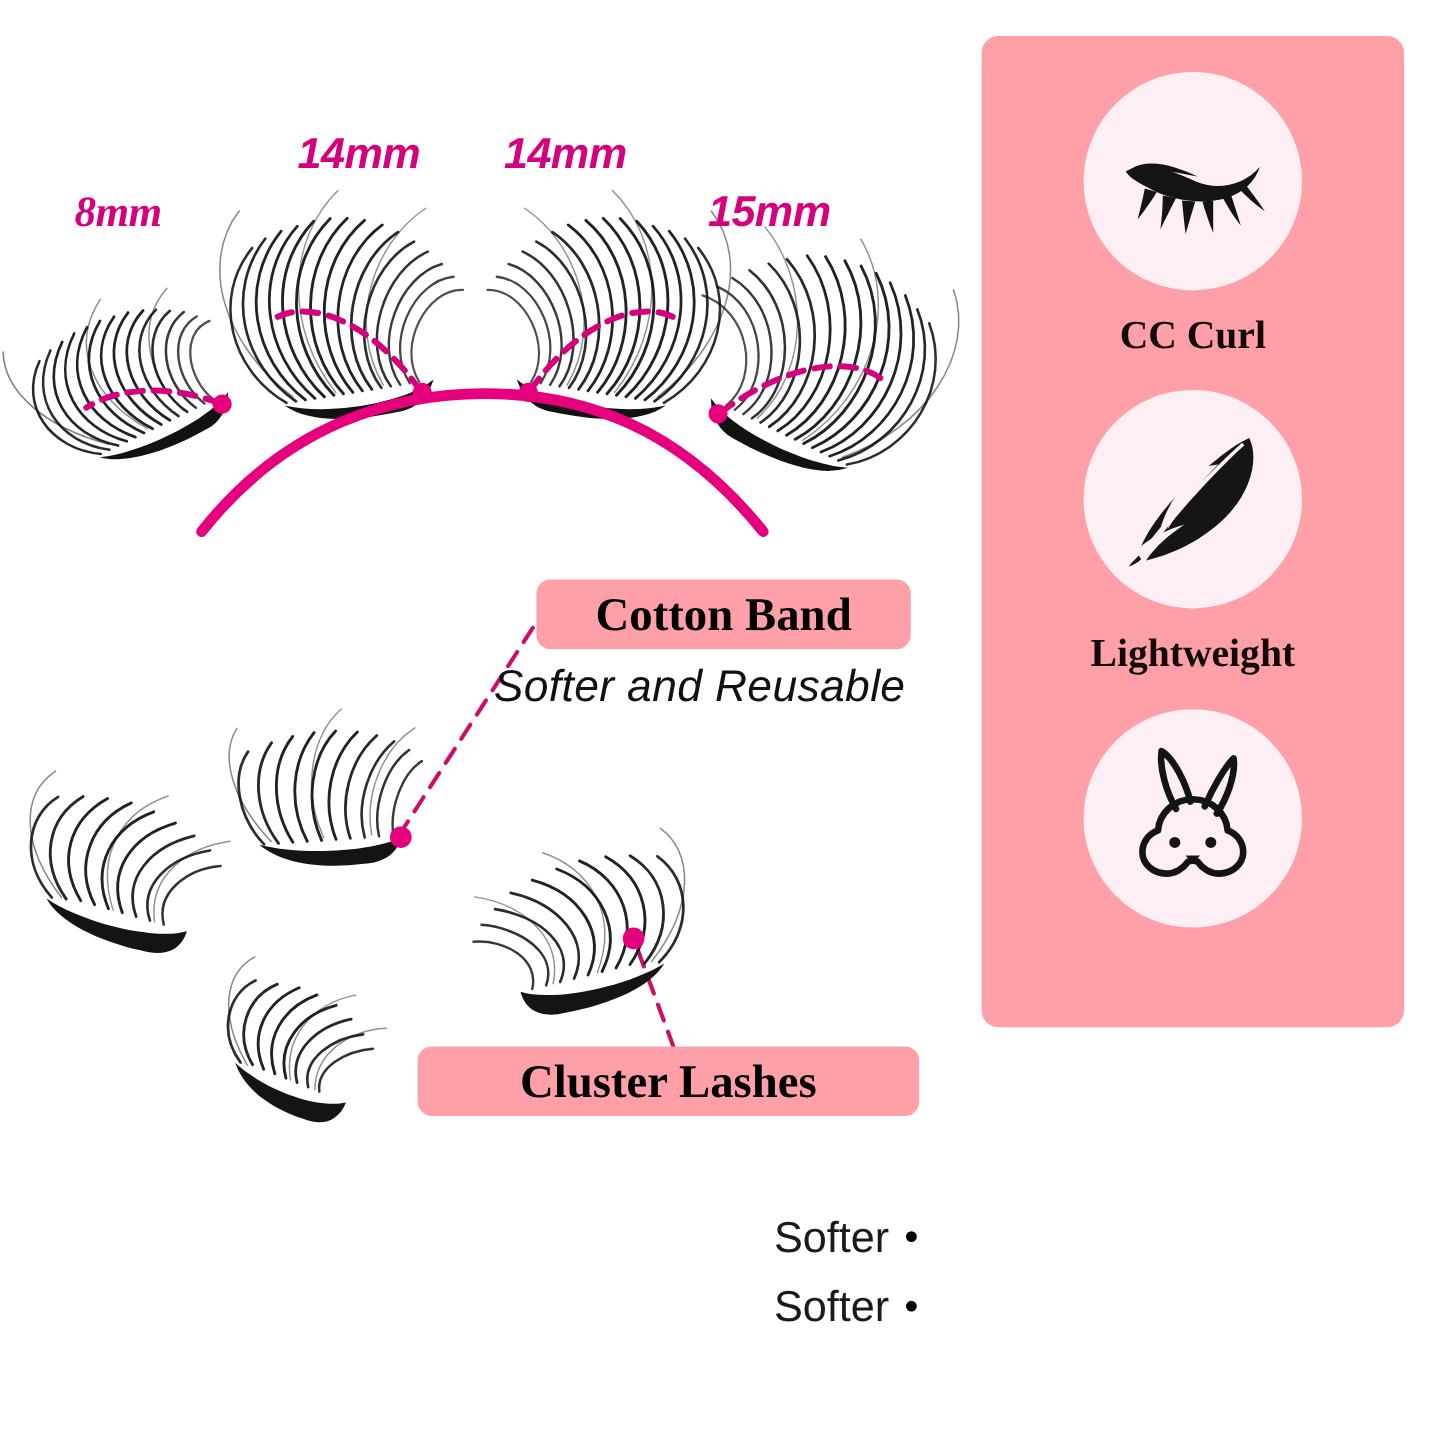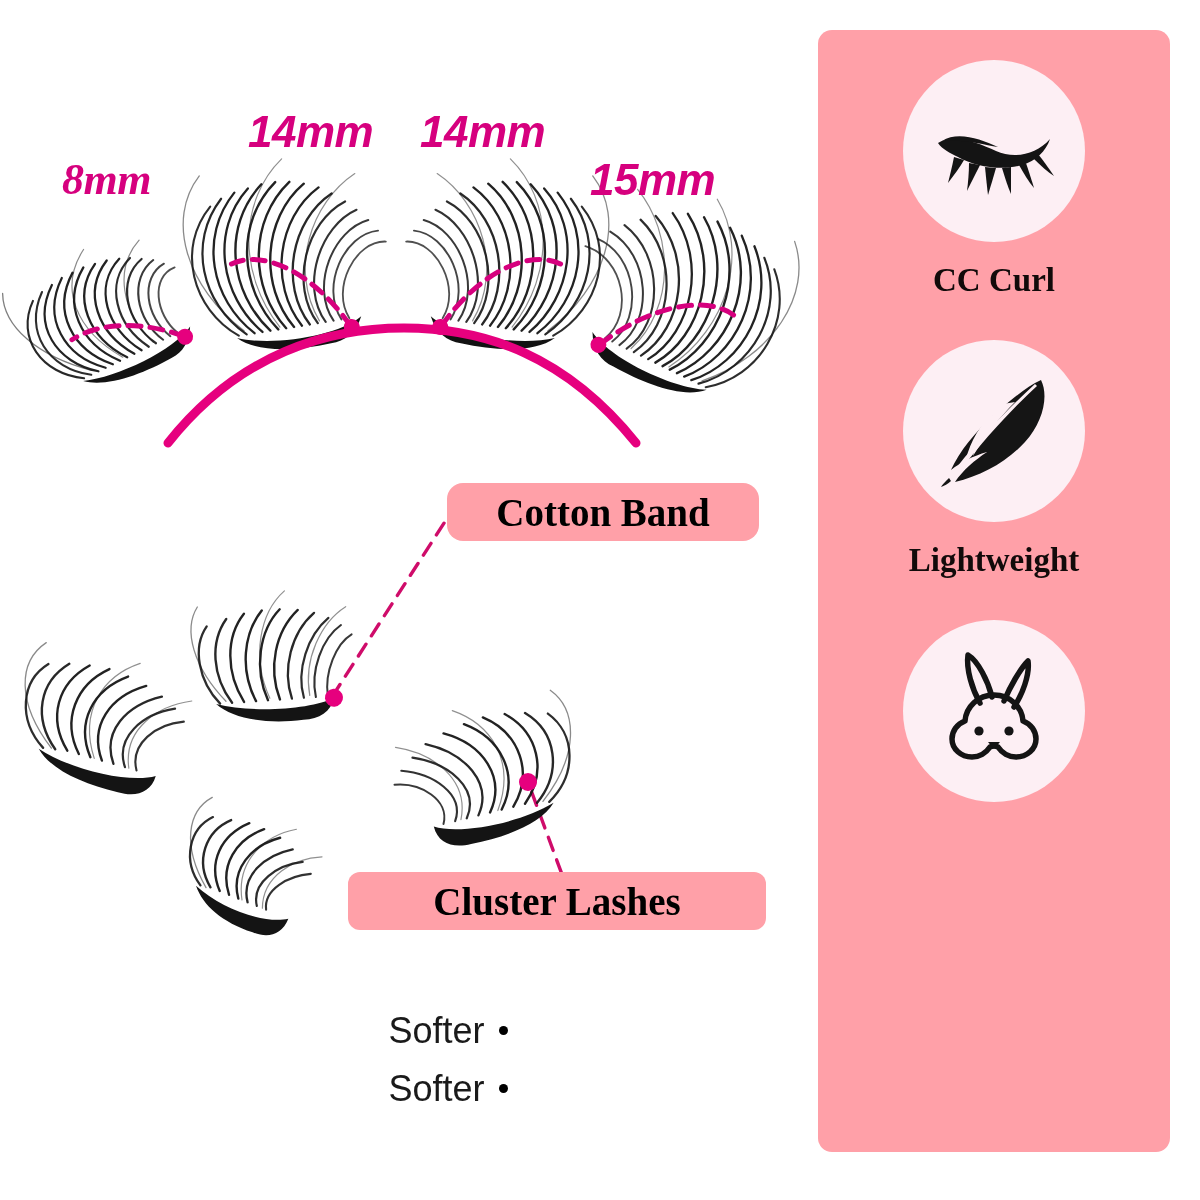--- a/index.html
+++ b/index.html
@@ -26,21 +26,21 @@
     background: #ffffff;
   }
 
   
   .mm-label {
     position: absolute;
     font-family: "Liberation Sans", sans-serif;
     font-weight: bold;
     font-style: italic;
     color: #d6007e;
-    font-size: 44px;
+    font-size: 36px;
     letter-spacing: -0.5px;
     white-space: nowrap;
     line-height: 1;
   }
   #mm-8  { left: 62px;  top: 158px; font-family: Liberation Serif, serif; }
   #mm-14a{ left: 248px; top: 110px; }
   #mm-14b{ left: 420px; top: 110px; }
   #mm-15c{ left: 590px; top: 158px; text-align: right; }
 
   
@@ -65,21 +65,20 @@
     align-items: center;
     justify-content: center;
     box-sizing: border-box;
   }
   #badge-cotton {
     left: 447px;
     top: 483px;
     width: 312px;
     height: 58px;
     font-size: 39px;
-    border-radius: 16px;
   }
   #badge-cluster {
     left: 348px;
     top: 872px;
     width: 418px;
     height: 58px;
     font-size: 39px;
   }
 
   #cotton-sub {
@@ -92,24 +91,24 @@
     font-style: italic;
     font-size: 37px;
     color: #111111;
     white-space: nowrap;
     letter-spacing: 0.3px;
   }
 
   
   #bullets {
     position: absolute;
-    left: 144px;
+    left: 156px;
     top: 1002px;
     width: 608px;
-    text-align: center;
+    text-align: right;
   }
   .bullet-row {
     font-family: "Liberation Sans", sans-serif;
     font-size: 36px;
     color: #1a1a1a;
     line-height: 1.62;
     white-space: nowrap;
   }
   .bullet-dot {
     display: inline-block;
@@ -122,21 +121,21 @@
     position: relative;
     top: -3px;
   }
 
   
   #sidebar {
     position: absolute;
     left: 818px;
     top: 30px;
     width: 352px;
-    height: 1122px;
+    height: 826px;
     background: #ffa0a8;
     border-radius: 14px;
     box-sizing: border-box;
     display: flex;
     flex-direction: column;
     justify-content: flex-start;
     align-items: center;
     padding-top: 30px;
   }
   .feature {
@@ -370,20 +369,21 @@
       <path d="M-48 4 C -16 16, 30 14, 50 0 C 50 18, 38 26, 22 26 C -10 28, -34 20, -48 4 Z" fill="#141414"></path>
     </g>
   </svg>
 
   <div class="mm-label" id="mm-8">8mm</div>
   <div class="mm-label" id="mm-14a">14mm</div>
   <div class="mm-label" id="mm-14b">14mm</div>
   <div class="mm-label" id="mm-15c">15mm</div>
 
   <div class="badge" id="badge-cotton">Cotton Band</div>
+  <div id="cotton-sub">Softer and Reusable</div>
 
   <div class="badge" id="badge-cluster">Cluster Lashes</div>
 
   <div id="bullets">
     <div class="bullet-row"><span>Softer</span><span class="bullet-dot"></span></div>
     <div class="bullet-row"><span>Softer</span><span class="bullet-dot"></span></div>
   </div>
 </div>
 
 <div id="sidebar">

